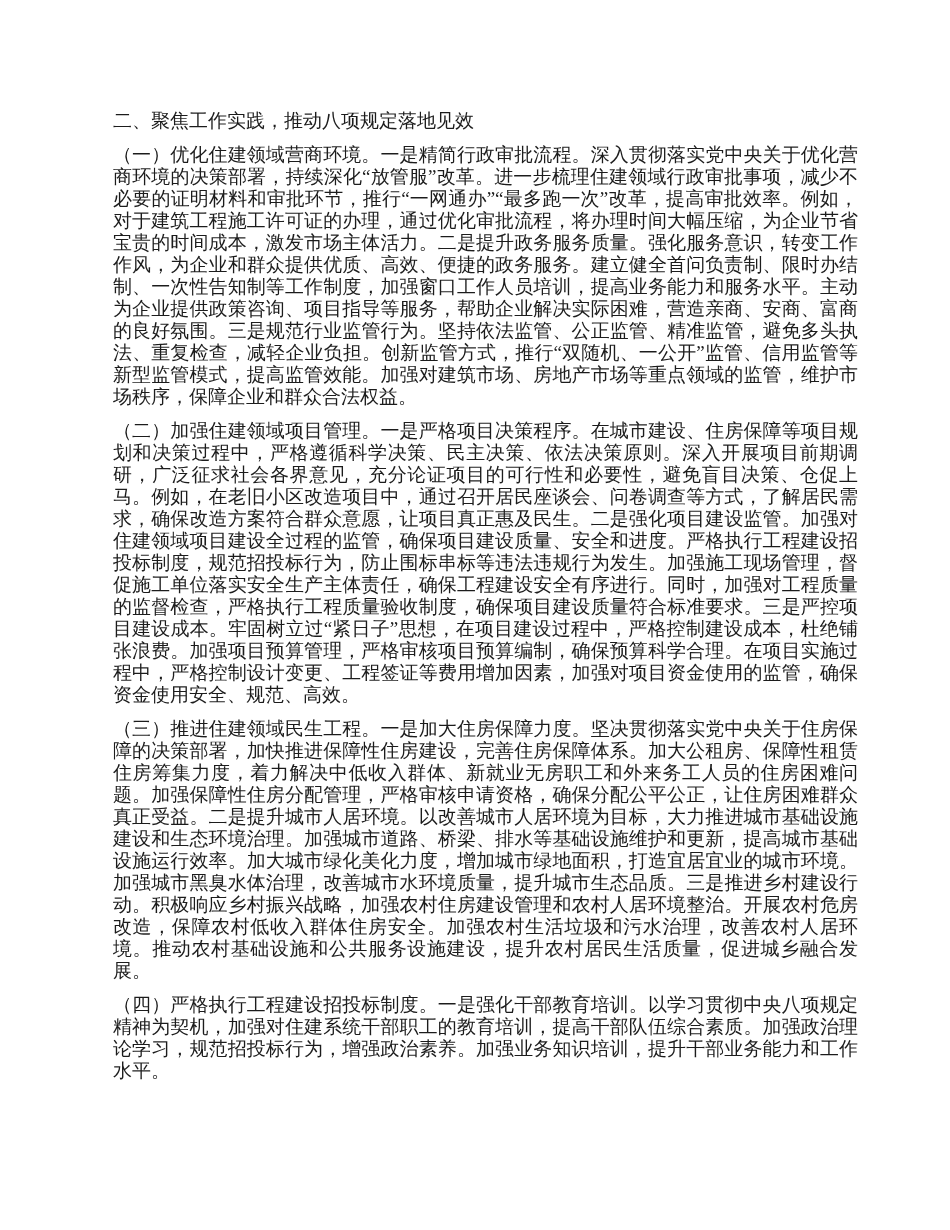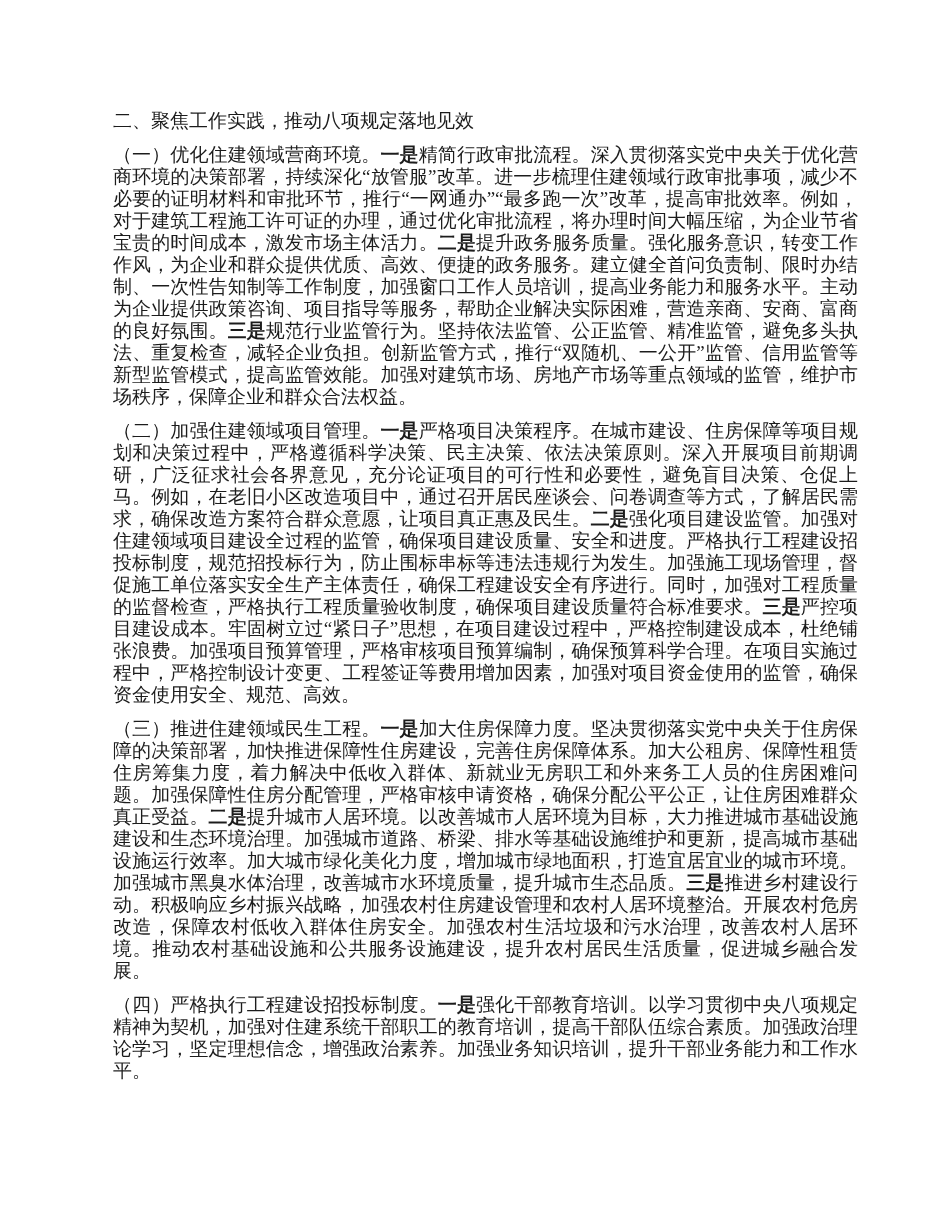--- a/index.html
+++ b/index.html
@@ -27,28 +27,28 @@
     color: #1c1c1c;
     text-align: justify;
     text-justify: inter-ideograph;
     word-break: break-all;
   }
   .heading {
     font-weight: normal;
     text-align: left;
   }
   .para b {
-    font-weight: bold;
+    font-weight: normal;
     margin-top: 48px;
   }
 </style>
 </head>
 <body>
 
 <div class="page">
   <p class="para heading">二、聚焦工作实践，推动八项规定落地见效</p>
   <div id="doc-body">
       <p class="para"><span>（一）优化住建领域营商环境。</span><b>一是</b><span>精简行政审批流程。深入贯彻落实党中央关于优化营商环境的决策部署，持续深化“放管服”改革。进一步梳理住建领域行政审批事项，减少不必要的证明材料和审批环节，推行“一网通办”“最多跑一次”改革，提高审批效率。例如，对于建筑工程施工许可证的办理，通过优化审批流程，将办理时间大幅压缩，为企业节省宝贵的时间成本，激发市场主体活力。</span><b>二是</b><span>提升政务服务质量。强化服务意识，转变工作作风，为企业和群众提供优质、高效、便捷的政务服务。建立健全首问负责制、限时办结制、一次性告知制等工作制度，加强窗口工作人员培训，提高业务能力和服务水平。主动为企业提供政策咨询、项目指导等服务，帮助企业解决实际困难，营造亲商、安商、富商的良好氛围。</span><b>三是</b><span>规范行业监管行为。坚持依法监管、公正监管、精准监管，避免多头执法、重复检查，减轻企业负担。创新监管方式，推行“双随机、一公开”监管、信用监管等新型监管模式，提高监管效能。加强对建筑市场、房地产市场等重点领域的监管，维护市场秩序，保障企业和群众合法权益。</span></p>
       <p class="para"><span>（二）加强住建领域项目管理。</span><b>一是</b><span>严格项目决策程序。在城市建设、住房保障等项目规划和决策过程中，严格遵循科学决策、民主决策、依法决策原则。深入开展项目前期调研，广泛征求社会各界意见，充分论证项目的可行性和必要性，避免盲目决策、仓促上马。例如，在老旧小区改造项目中，通过召开居民座谈会、问卷调查等方式，了解居民需求，确保改造方案符合群众意愿，让项目真正惠及民生。</span><b>二是</b><span>强化项目建设监管。加强对住建领域项目建设全过程的监管，确保项目建设质量、安全和进度。严格执行工程建设招投标制度，规范招投标行为，防止围标串标等违法违规行为发生。加强施工现场管理，督促施工单位落实安全生产主体责任，确保工程建设安全有序进行。同时，加强对工程质量的监督检查，严格执行工程质量验收制度，确保项目建设质量符合标准要求。</span><b>三是</b><span>严控项目建设成本。牢固树立过“紧日子”思想，在项目建设过程中，严格控制建设成本，杜绝铺张浪费。加强项目预算管理，严格审核项目预算编制，确保预算科学合理。在项目实施过程中，严格控制设计变更、工程签证等费用增加因素，加强对项目资金使用的监管，确保资金使用安全、规范、高效。</span></p>
       <p class="para"><span>（三）推进住建领域民生工程。</span><b>一是</b><span>加大住房保障力度。坚决贯彻落实党中央关于住房保障的决策部署，加快推进保障性住房建设，完善住房保障体系。加大公租房、保障性租赁住房筹集力度，着力解决中低收入群体、新就业无房职工和外来务工人员的住房困难问题。加强保障性住房分配管理，严格审核申请资格，确保分配公平公正，让住房困难群众真正受益。</span><b>二是</b><span>提升城市人居环境。以改善城市人居环境为目标，大力推进城市基础设施建设和生态环境治理。加强城市道路、桥梁、排水等基础设施维护和更新，提高城市基础设施运行效率。加大城市绿化美化力度，增加城市绿地面积，打造宜居宜业的城市环境。加强城市黑臭水体治理，改善城市水环境质量，提升城市生态品质。</span><b>三是</b><span>推进乡村建设行动。积极响应乡村振兴战略，加强农村住房建设管理和农村人居环境整治。开展农村危房改造，保障农村低收入群体住房安全。加强农村生活垃圾和污水治理，改善农村人居环境。推动农村基础设施和公共服务设施建设，提升农村居民生活质量，促进城乡融合发展。</span></p>
-      <p class="para"><span>（四）严格执行工程建设招投标制度。</span><b>一是</b><span>强化干部教育培训。以学习贯彻中央八项规定精神为契机，加强对住建系统干部职工的教育培训，提高干部队伍综合素质。加强政治理论学习，坚定理想信念，增强政治素养。加强业务知识培训，提升干部业务能力和工作水平。</span></p>
+      <p class="para"><span>（四）严格执行工程建设招投标制度。</span><b>一是</b><span>强化干部教育培训。以学习贯彻中央八项规定精神为契机，加强对住建系统干部职工的教育培训，提高干部队伍综合素质。加强政治理论学习，规范招投标行为，增强政治素养。加强业务知识培训，提升干部业务能力和工作水平。</span></p>
     </div>
 </div>
 
 </body></html>

